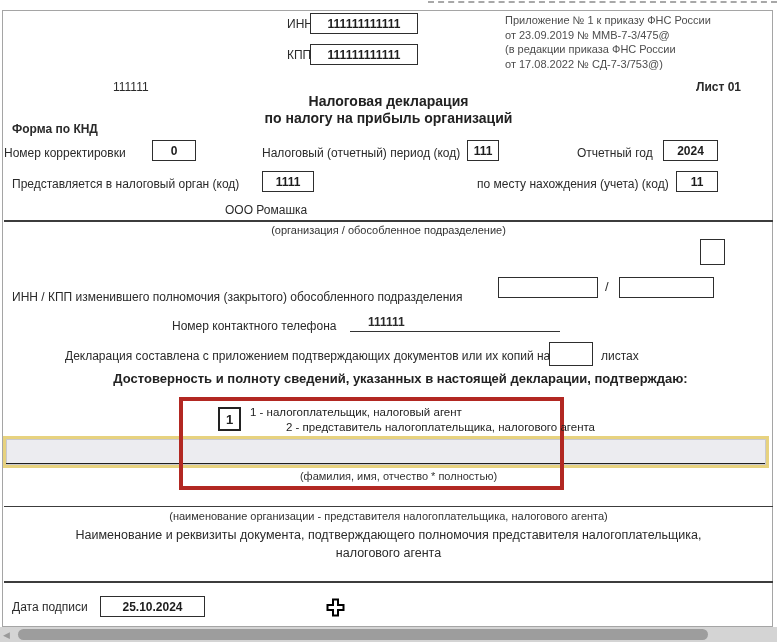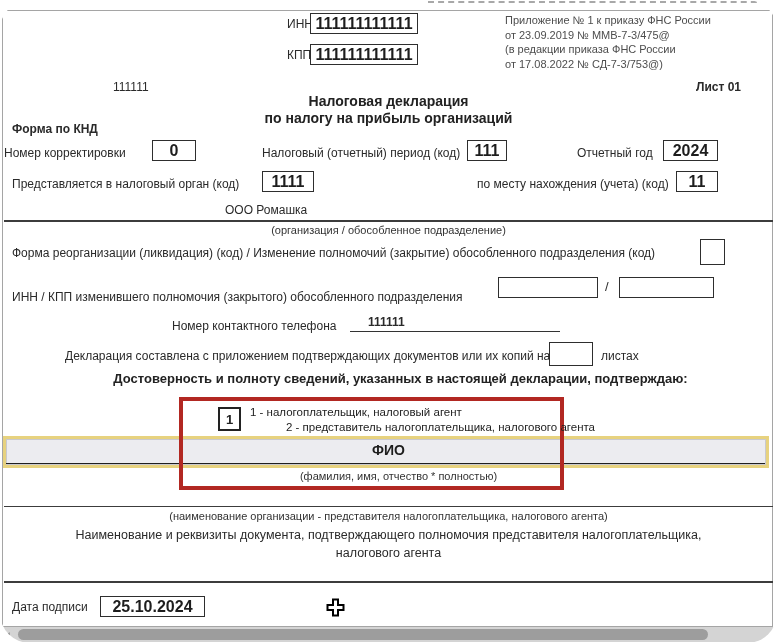--- a/index.html
+++ b/index.html
@@ -1,29 +1,29 @@
 <!DOCTYPE html>
 <html><head>
 <meta charset="utf-8">
 <style>
   * { margin:0; padding:0; box-sizing:border-box; }
   body { background:#ffffff; font-family:"Liberation Sans", sans-serif; color:#222; }
-  .page { position:relative; width:777px; height:643px; background:#fff; overflow:hidden;border-radius:30px; }
+  .page { position:relative; width:777px; height:643px; background:#fff; overflow:hidden; }
 
   .abs { position:absolute; }
   .lbl { font-size:12px; color:#2a2a2a; white-space:nowrap; }
   .cap { font-size:11px; color:#333; white-space:nowrap; }
   .bold { font-weight:bold; }
   .center { left:0; right:0; text-align:center; }
 
   .dashed-top { left:428px; top:1px; width:349px; border-top:2px dashed #a8a8a8; }
   .frame { left:2px; top:10px; width:771px; height:617px; border:1px solid #a5a5a5; background:#fff; }
 
   .box { border:1px solid #2e2e2e; background:#fff; display:flex; align-items:center; justify-content:center;
-         font-size:16px; font-weight:bold; color:#1d1d1d; }
+         font-size:12px; font-weight:bold; color:#1d1d1d; }
   .appendix { font-size:11px; line-height:14.5px; color:#4d4d4d; }
 
   .rule { background:#3c3c3c; }
 
   .red-rect { left:179px; top:397px; width:385px; height:93px; border:4px solid #b22822; z-index:5; pointer-events:none; }
 
   .code-box { left:218px; top:407px; width:23px; height:24px; border:2px solid #222; display:flex; align-items:center;
               justify-content:center; font-size:13px; font-weight:bold; background:#fff; z-index:6; }
   .opt { font-size:11.5px; white-space:nowrap; z-index:6; }
 
@@ -63,34 +63,33 @@
   <div class="abs lbl bold" style="left:12px; top:80px;margin-top:42px;">Форма по КНД</div>
   <div class="abs lbl" style="left:113px; top:80px;">111111</div>
   <div class="abs lbl bold" style="right:36px; top:80px;">Лист 01</div>
 
   <div class="abs center" style="top:93px; font-size:14px; font-weight:bold;">Налоговая декларация</div>
   <div class="abs center" style="top:110px; font-size:14px; font-weight:bold;">по налогу на прибыль организаций</div>
 
   <div class="abs lbl" style="left:4px; top:146px;">Номер корректировки</div>
   <div class="abs box" style="left:152px; top:140px; width:44px; height:21px;">0</div>
   <div class="abs lbl" style="left:262px; top:146px;">Налоговый (отчетный) период (код)</div>
-  <div class="abs box" style="left:467px; top:140px; width:40px; height:21px;">111</div>
+  <div class="abs box" style="left:467px; top:140px; width:32px; height:21px;">111</div>
   <div class="abs lbl" style="left:577px; top:146px;">Отчетный год</div>
   <div class="abs box" style="left:663px; top:140px; width:55px; height:21px;">2024</div>
 
   <div class="abs lbl" style="left:12px; top:177px;">Представляется в налоговый орган (код)</div>
   <div class="abs box" style="left:262px; top:171px; width:52px; height:21px;">1111</div>
   <div class="abs lbl" style="left:477px; top:177px;">по месту нахождения (учета) (код)</div>
   <div class="abs box" style="left:676px; top:171px; width:42px; height:21px;">11</div>
 
   <div class="abs lbl" style="left:225px; top:203px;">ООО Ромашка</div>
   <div class="abs rule" style="left:4px; top:220px; width:769px; height:2px;"></div>
   <div class="abs cap center" style="top:224px;">(организация / обособленное подразделение)</div>
 
-  <div class="abs lbl" style="left:12px; top:246px;">Форма реорганизации (ликвидация) (код) / Изменение полномочий (закрытие) обособленного подразделения (код)</div>
   <div class="abs box" style="left:700px; top:239px; width:25px; height:26px;"></div>
 
   <div class="abs lbl" style="left:12px; top:290px;">ИНН / КПП изменившего полномочия (закрытого) обособленного подразделения</div>
   <div class="abs box" style="left:498px; top:277px; width:100px; height:21px;"></div>
   <div class="abs lbl" style="left:605px; top:279px; font-size:13px;">/</div>
   <div class="abs box" style="left:619px; top:277px; width:95px; height:21px;"></div>
 
   <div class="abs lbl" style="left:172px; top:319px;">Номер контактного телефона</div>
   <div class="abs lbl bold" style="left:368px; top:315px;">111111</div>
   <div class="abs" style="left:350px; top:331px; width:210px; height:1px; background:#333;"></div>
@@ -101,21 +100,20 @@
 
   <div class="abs center bold" style="top:371px; font-size:13px;padding-left:24px;">Достоверность и полноту сведений, указанных в настоящей декларации, подтверждаю:</div>
 
   <div class="abs red-rect"></div>
 
   <div class="abs code-box">1</div>
   <div class="abs opt" style="left:250px; top:406px;">1 - налогоплательщик, налоговый агент</div>
   <div class="abs opt" style="left:250px; top:421px;margin-left:36px;">2 - представитель налогоплательщика, налогового агента</div>
 
   <div class="abs fio-outer"></div>
-  <div class="abs fio-text">ФИО</div>
   <div class="abs fio-line"></div>
   <div class="abs cap center" style="top:470px;padding-left:20px;">(фамилия, имя, отчество * полностью)</div>
 
   <div class="abs rule" style="left:4px; top:506px; width:769px; height:1px;"></div>
   <div class="abs cap center" style="top:510px;">(наименование организации - представителя налогоплательщика, налогового агента)</div>
 
   <div class="abs center doc-text" style="top:528px;">Наименование и реквизиты документа, подтверждающего полномочия представителя налогоплательщика,</div>
   <div class="abs center doc-text" style="top:546px;">налогового агента</div>
 
   <div class="abs rule" style="left:4px; top:581px; width:769px; height:2px;"></div>

